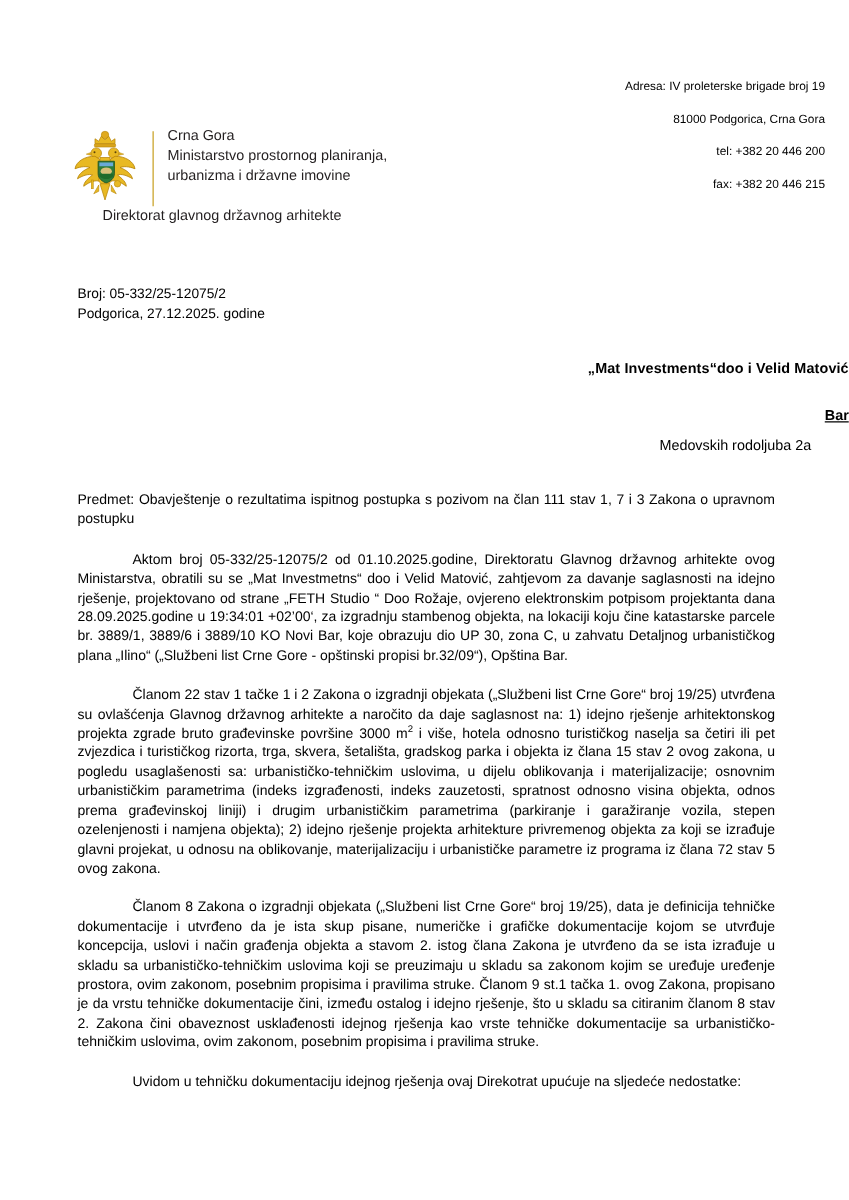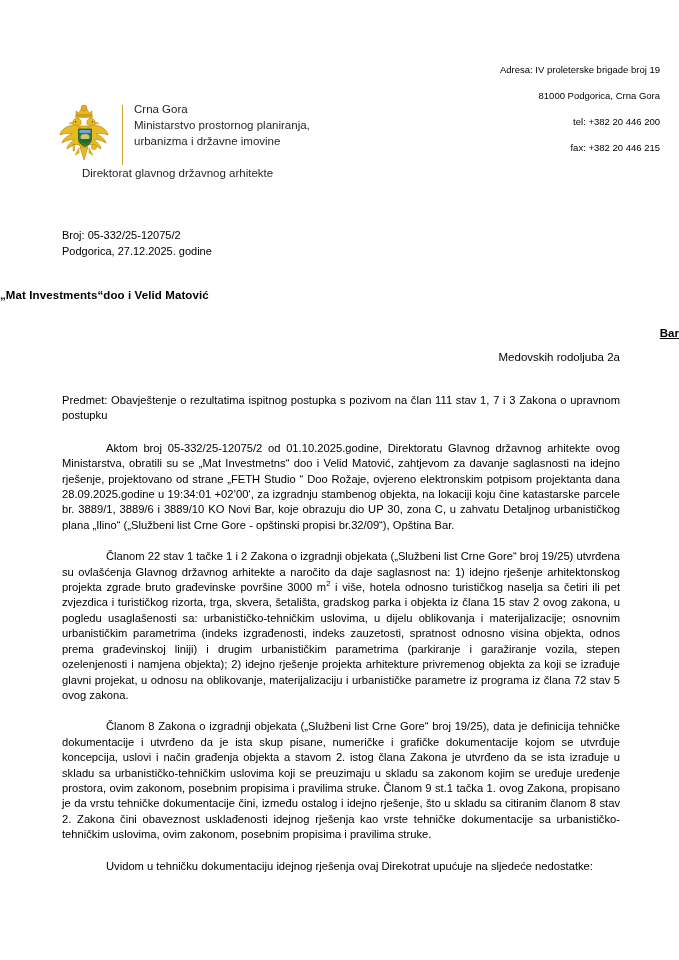--- a/index.html
+++ b/index.html
@@ -84,38 +84,38 @@
   
   .refblock {
     margin: 48px 0 0 62px;
     font-size: 11px;
     line-height: 16px;
   }
 
   
   .addressee {
     margin-top: 30px;
-    text-align: left;
+    text-align: right;
     font-size: 11.5px;
     font-weight: bold;
     letter-spacing: 0.1px;
   }
   .city-line {
     margin-top: 26px;
     text-align: right;
     font-size: 11.5px;
     font-weight: bold;
   }
   .city-line span {
     text-decoration: underline;
   }
   .street-line {
     margin-top: 12px;
     text-align: right;
-    padding-right: 59px;
+    padding-right: 30px;
     font-size: 11.5px;
   }
 
   
   .body-area {
     margin: 30px 59px 0 62px;
     font-size: 11.2px;
     line-height: 15.4px;
   }
   .subject {

